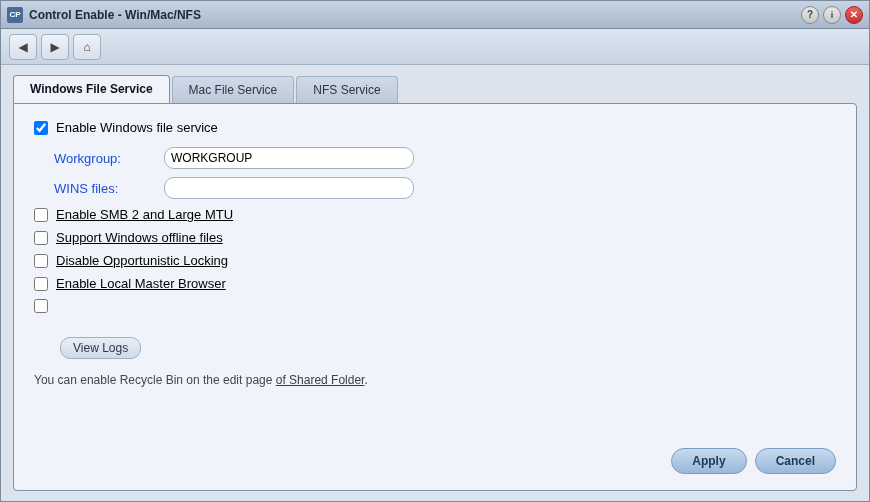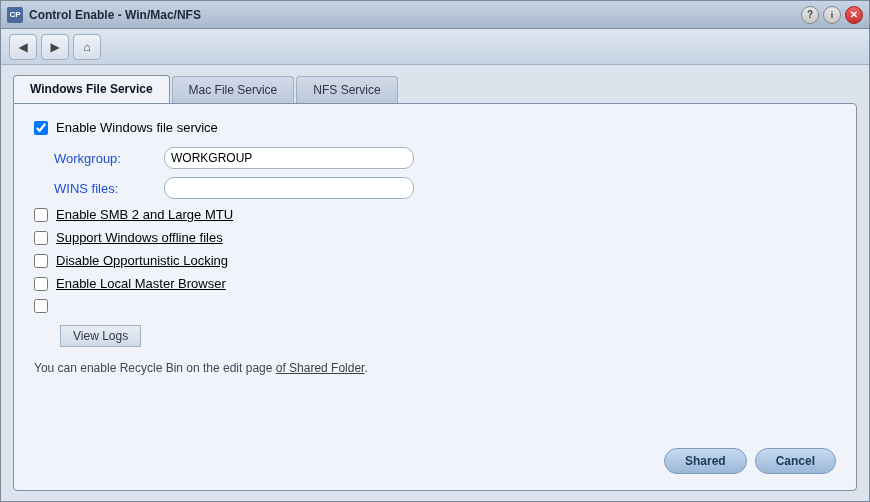--- a/index.html
+++ b/index.html
@@ -173,25 +173,25 @@
       width: 14px;
       height: 14px;
       flex-shrink: 0;
     }
     .options-section {
       margin-top: 4px;
       text-decoration: underline;
     }
     .view-logs-btn {
       margin-left: 26px;
-      margin-top: 4px;
+      margin-top: 16px;
       padding: 3px 12px;
       background: linear-gradient(to bottom, #e8eef6, #d0dae8);
       border: 1px solid #a0b0c0;
-      border-radius: 0;
+      border-radius: 10px;
       cursor: pointer;
       font-size: 12px;
       color: #334;
       display: inline-block;
     }
     .info-text {
       margin-top: 14px;
       font-size: 12px;
       color: #445;
     }
@@ -313,21 +313,21 @@
         </div>
 
         <div class="info-text">
           <span>You can enable Recycle Bin on the edit page </span><span class="info-link">of Shared Folder</span><span>.</span>
         </div>
 
       </div>
 
       <div class="footer">
         <div class="footer-btn">
-          <span>Shared</span>
+          <span>Apply</span>
         </div>
         <div class="footer-btn">
           <span>Cancel</span>
         </div>
       </div>
 
     </div>
   </div>
 </div>
 

